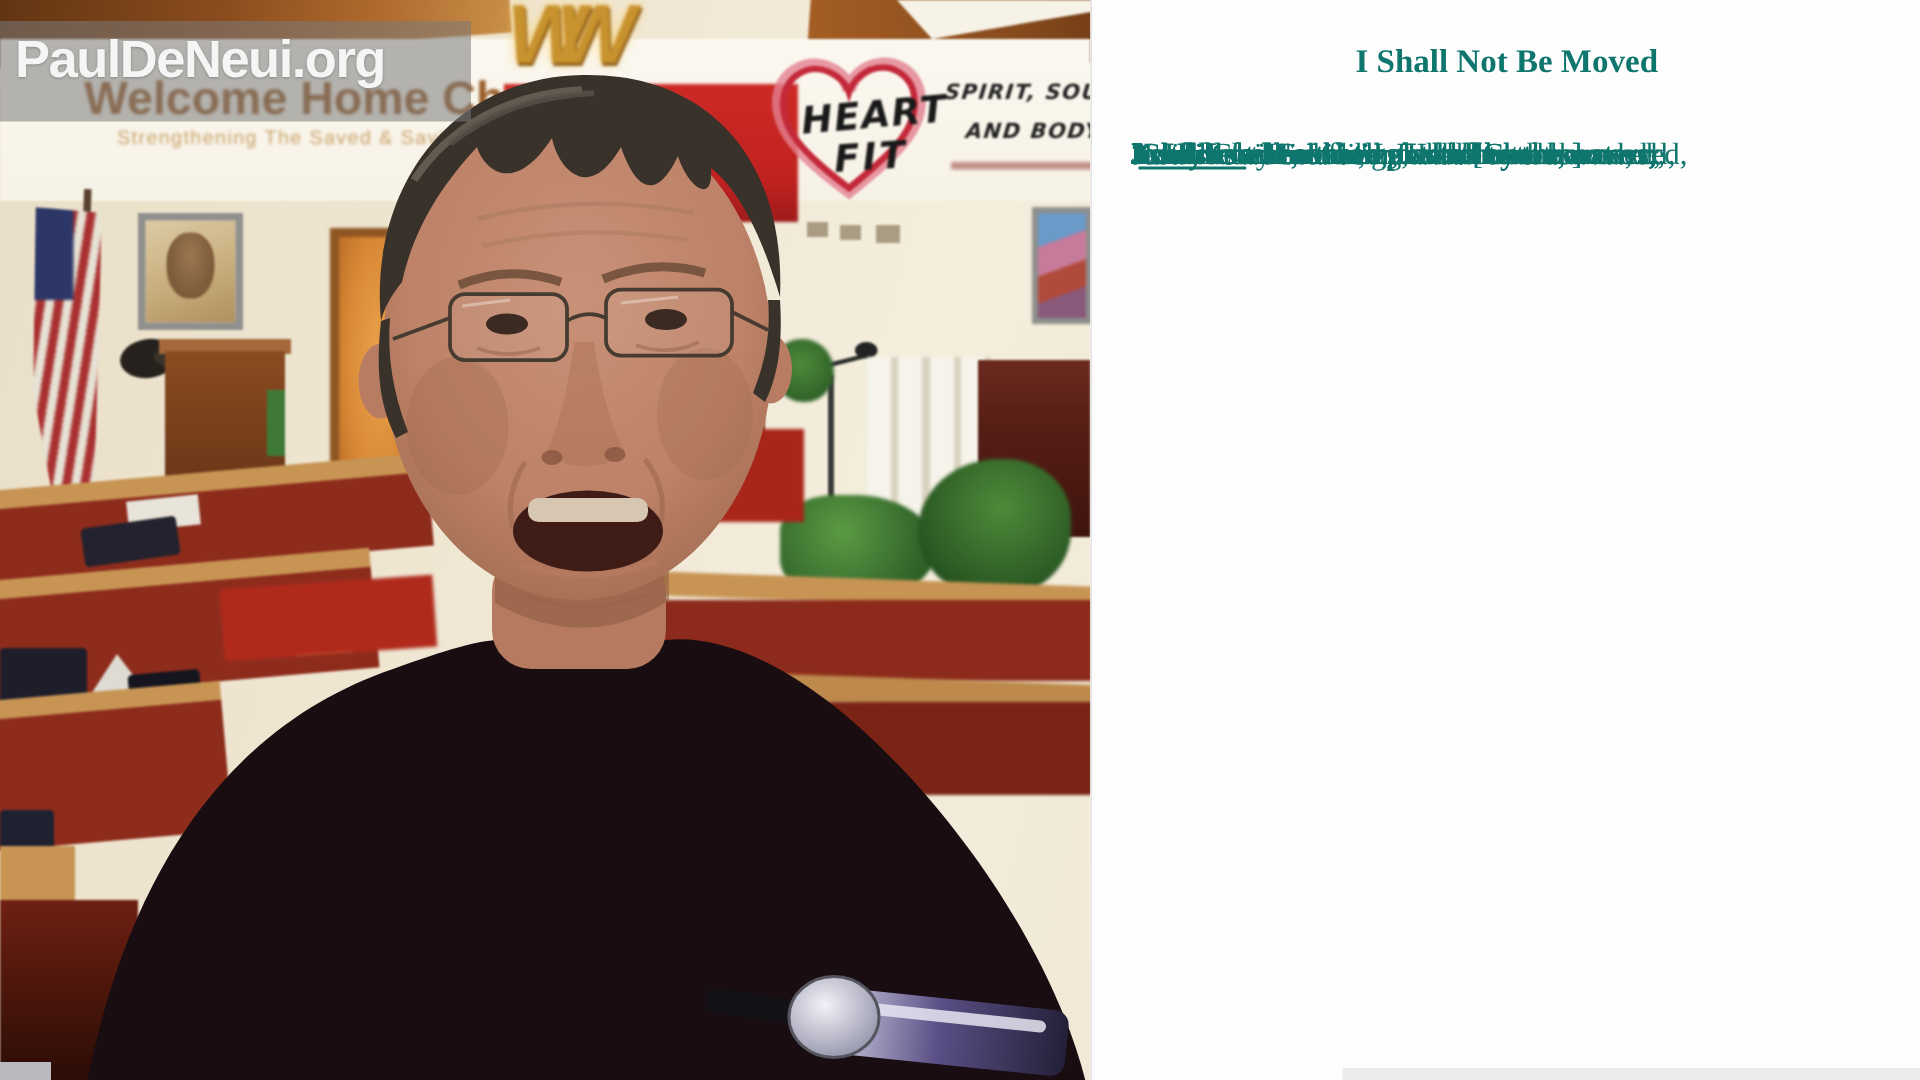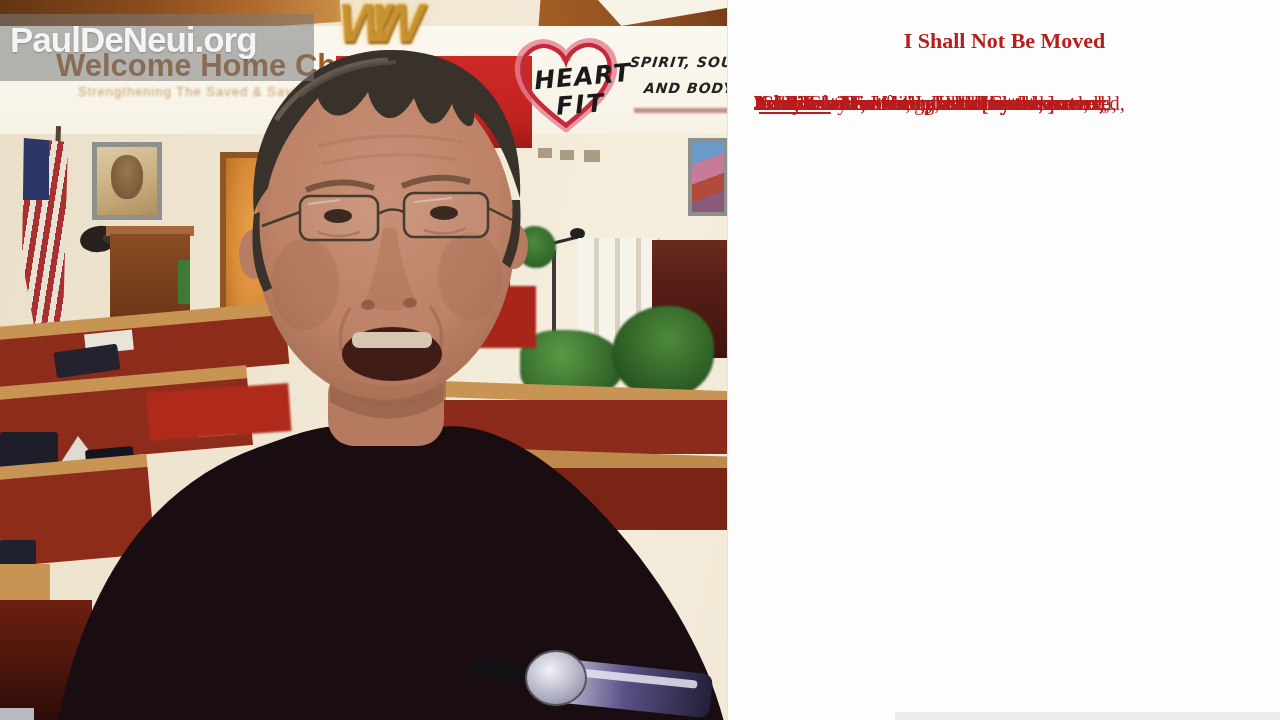--- a/index.html
+++ b/index.html
@@ -104,21 +104,21 @@
   
   .man-svg{left:0;top:0;width:727px;height:720px;filter:blur(0.4px);}
 
   
   .watermark{left:0;top:14px;width:314px;height:67px;background:rgba(122,122,122,.55);
      color:#f5f5f5;font-size:35px;font-weight:bold;letter-spacing:-1px;line-height:52px;
      padding-left:10px;text-shadow:0 1px 2px rgba(0,0,0,.25);}
 
   
   .lyrics{left:727px;top:0;width:553px;height:720px;background:#fdfdfd;border-left:1px solid #e3e3e3;
-     color:#b91c1c;font-family:"Liberation Serif",serif;}
+     color:#0f766e;font-family:"Liberation Serif",serif;}
   .lyrics-title{left:0;top:28px;width:553px;text-align:center;font-size:22px;font-weight:bold;}
   .stanzas{left:26px;top:90px;width:500px;position:absolute;}
   .stanzas .stanza{position:static;margin:0 0 27px 0;font-size:20.5px;line-height:27.2px;}
   .stanzas .line{position:static;white-space:nowrap;}
   .stanzas .chorus-head{font-weight:bold;padding-left:5px;text-decoration:underline;}
   .bottom-strip{left:895px;top:712px;width:385px;height:8px;background:#ebebed;}
 </style>
 </head>
 <body>
 

